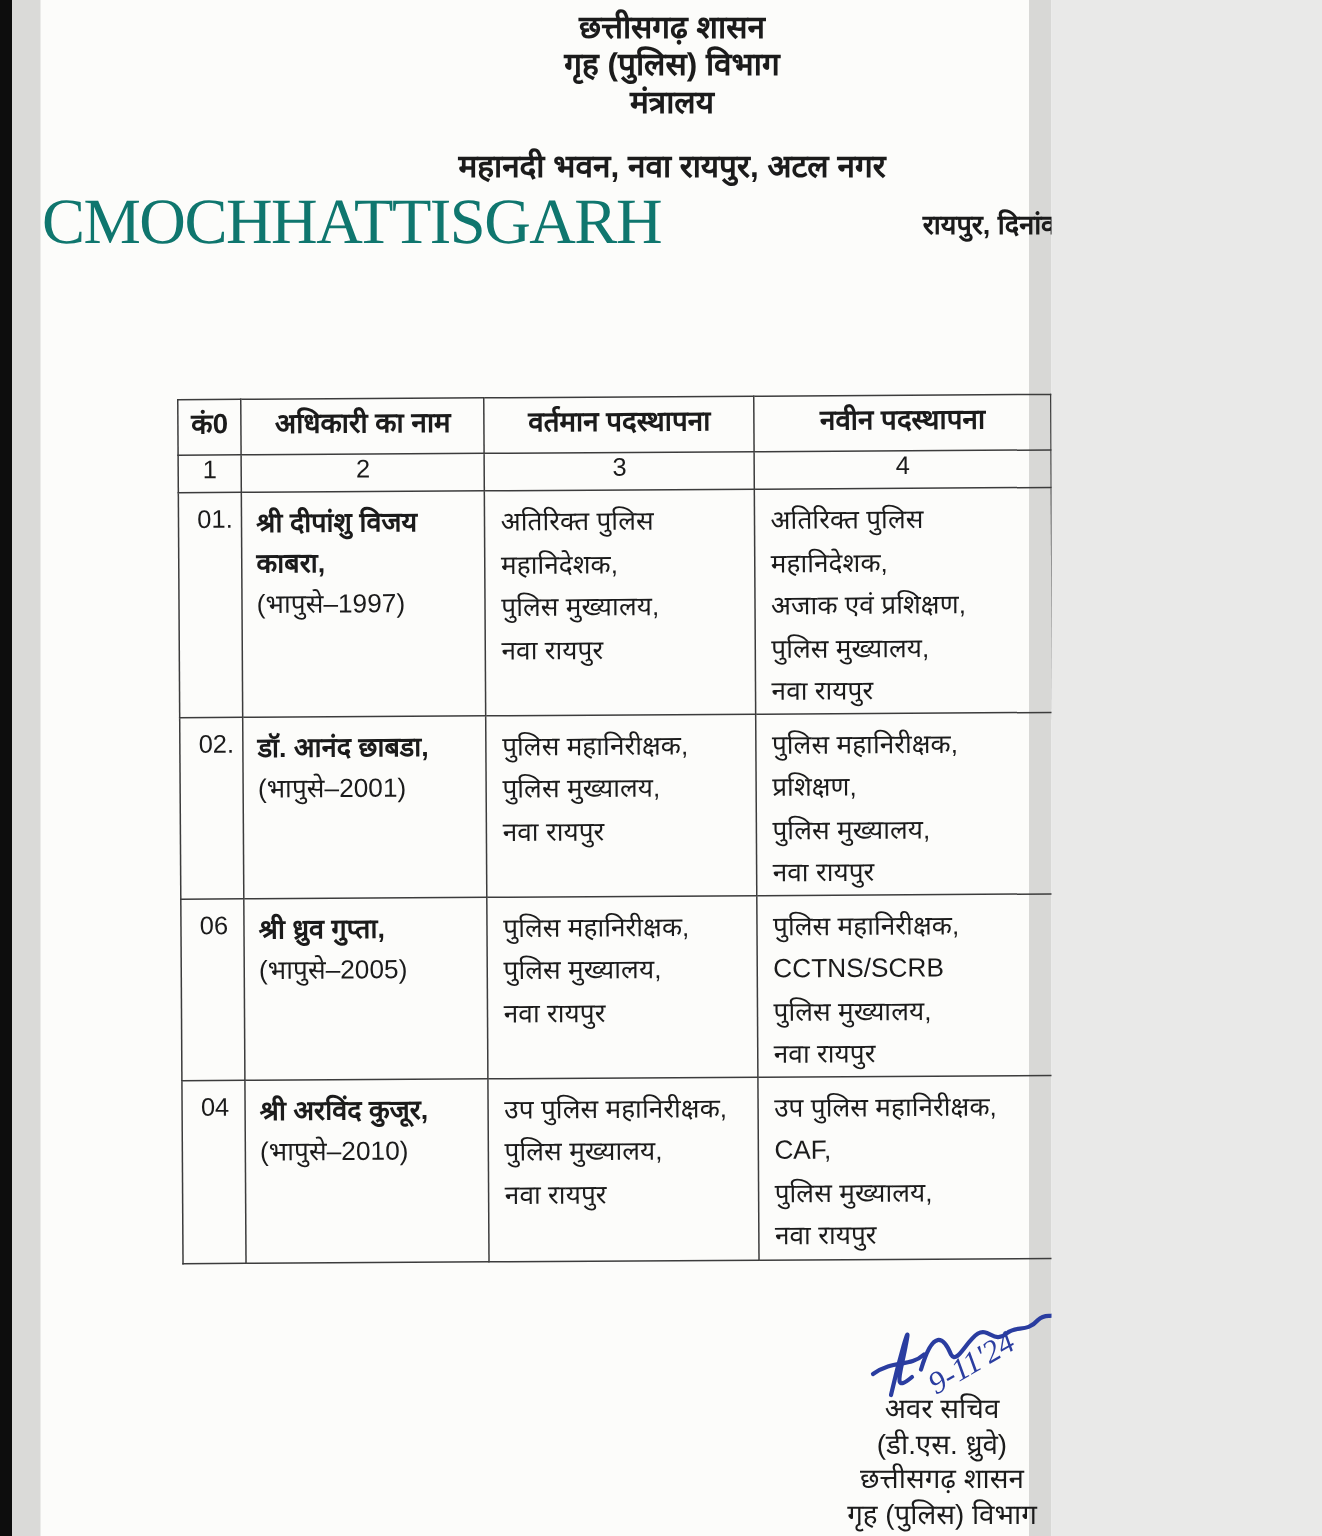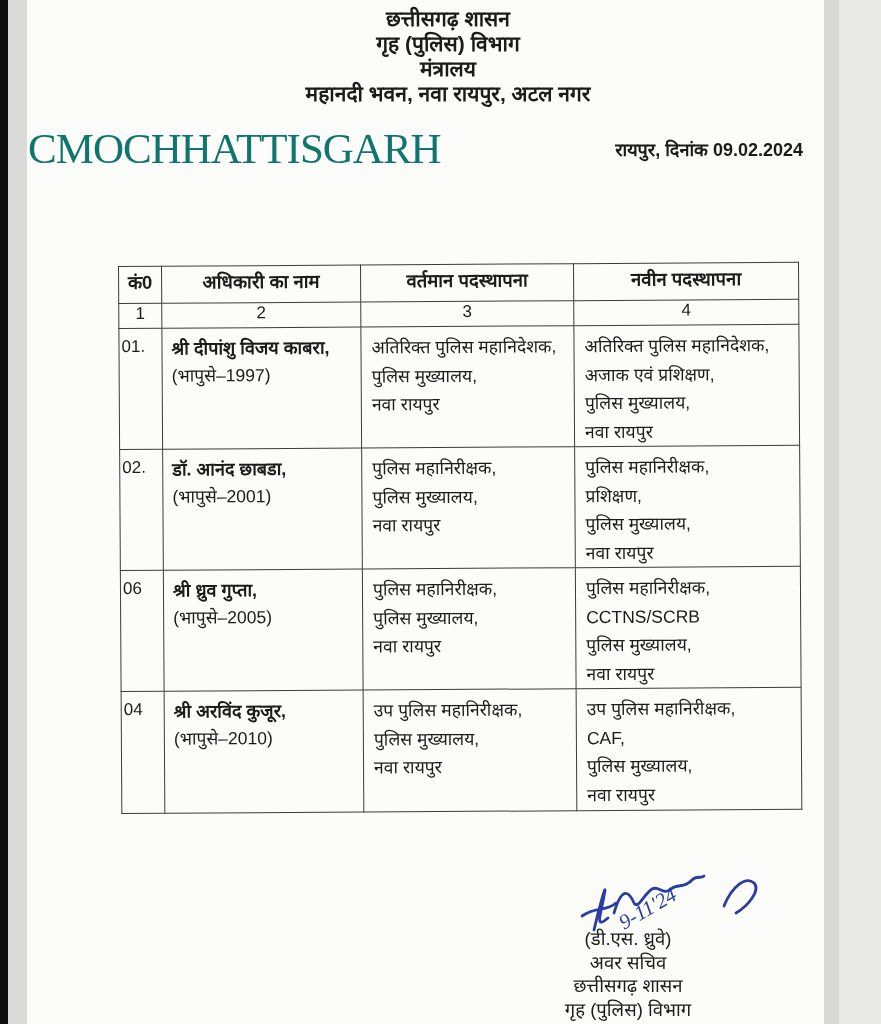--- a/index.html
+++ b/index.html
@@ -4,34 +4,34 @@
 <style>
   html,body { margin:0; padding:0; }
   body {
     width:881px; height:1024px;
     background:#e9e9e8;
     font-family:"Liberation Sans","DejaVu Sans",sans-serif;
     color:#1b1b1b;
     -webkit-font-smoothing:antialiased;
   }
   .photo {
-    position:relative; width:839px; height:1024px;
+    position:relative; width:701px; height:1024px;
     background:#fcfcfa; overflow:hidden;
   }
   
   .edge-left-black  { position:absolute; left:0; top:0; width:8px;  height:100%; background:#0d0d0d; }
   .edge-left-gray   { position:absolute; left:8px; top:0; width:19px; height:100%; background:#dadad8; }
   .edge-right-gray  { position:absolute; right:0; top:0; width:15px; height:100%; background:#d8d8d6; }
 
   .doc-header {
     position:absolute; top:6px; left:118px; width:660px;
     text-align:center; font-weight:bold;
   }
   .doc-header .h-line  { font-size:21px; line-height:25px; }
-  .doc-header .h-line4 { font-size:21px; line-height:26px; }
+  .doc-header .h-line4 { font-size:21px; line-height:26px;margin-top:18px; }
 
   .order-title {
     position:absolute; top:104px; left:118px; width:672px;
     text-align:center; font-weight:bold; font-size:20px;
     letter-spacing:1px;
   }
 
   .watermark {
     position:absolute; top:124px; left:28px;
     font-family:"Liberation Serif","DejaVu Serif",serif;
@@ -53,21 +53,21 @@
   .tbl-wrap { position:absolute; top:266px; left:118px; transform:rotate(-0.35deg); transform-origin:left top; }
   table.order-table { border-collapse:collapse; background:transparent; }
   table.order-table td, table.order-table th {
     border:1.6px solid #3c3c3c; vertical-align:top;
   }
   th.col-head {
     font-size:18.5px; font-weight:bold; text-align:center;
     vertical-align:middle; height:32px; padding:2px 4px;
   }
   td.col-num { text-align:center; font-size:17px; height:24px; padding:0 2px; vertical-align:middle; }
-  td.sn-cell { font-size:17px; padding:8px 4px 0 2px; }
+  td.sn-cell { font-size:17px; padding:8px 4px 0 12px; }
   td.name-cell { padding:7px 6px 0 9px; }
   .officer-name { font-weight:bold; font-size:18px; line-height:27px; }
   .officer-batch { font-size:17.5px; line-height:27px; }
   td.post-cell { padding:6px 6px 0 10px; font-size:17.5px; }
   .lines { white-space:pre-line; line-height:28.5px; }
 
   .footer-head {
     position:absolute; top:820px; left:455px; width:345px;
     text-align:center; font-weight:bold; font-size:19px; line-height:27px;
   }
@@ -214,21 +214,21 @@
     <g fill="none" stroke="#2a3da0" stroke-width="2.8" stroke-linecap="round" stroke-linejoin="round">
       <path d="M22,74 C27,52 36,20 32,40 C29,58 22,74 36,62"></path>
       <path d="M10,60 C24,50 34,56 44,47"></path>
       <path d="M42,57 C50,30 57,35 62,47 C66,54 72,38 80,33 C87,29 91,40 99,33 C106,27 112,33 120,24 C125,19 129,23 132,20"></path>
       <path d="M152,50 C160,30 174,20 182,27 C189,34 176,50 164,57"></path>
     </g>
     <text x="52" y="74" transform="rotate(-30 52 74)" font-size="21" font-style="italic" fill="#2a3da0" font-family="'Liberation Serif','DejaVu Serif',serif">9-11'24</text>
   </svg>
 
   <div class="signatory-block">
+    <div>अवर सचिव</div>
     <div>(डी.एस. ध्रुवे)</div>
-    <div>अवर सचिव</div>
     <div>छत्तीसगढ़ शासन</div>
     <div>गृह (पुलिस) विभाग</div>
   </div>
 
   <div class="cutoff">——–  दिनांक 09.11.2024</div>
 
 </div>
 
 </body></html>

